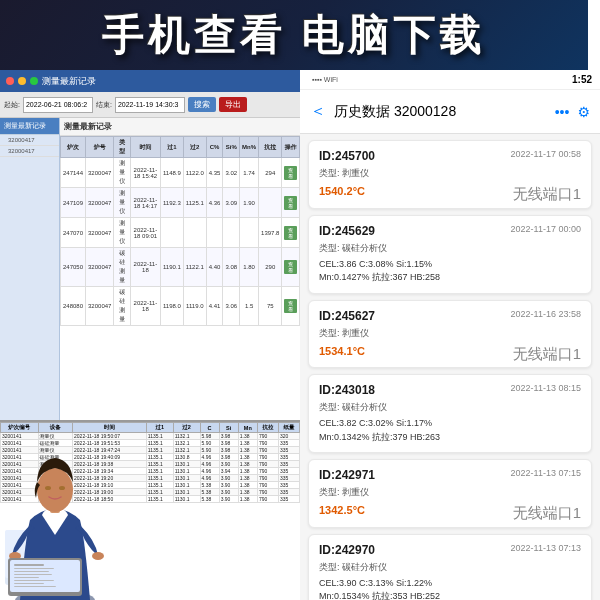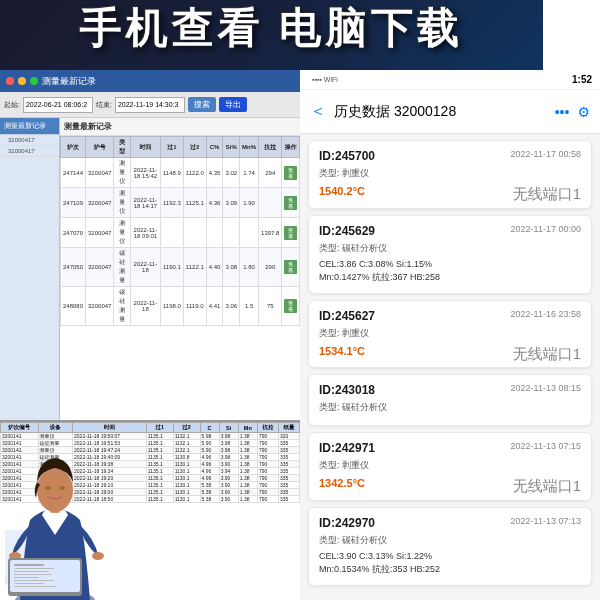--- a/index.html
+++ b/index.html
@@ -1,23 +1,24 @@
 <!DOCTYPE html>
 <html><head>
   <meta charset="utf-8">
   <style>
     * { margin: 0; padding: 0; box-sizing: border-box; }
     body { width: 600px; height: 600px; overflow: hidden; font-family: Arial, sans-serif; background: #fff; position: relative; }
 
     
     .top-banner {
-      width: 543px;
+      width: 588px;
       height: 70px;
       background: linear-gradient(135deg, #1a1a2e 0%, #16213e 50%, #0f3460 100%);
       display: flex;
+      align-items: center;
       justify-content: center;
       position: relative;
     }
     .top-banner-text {
       font-size: 42px;
       font-weight: 900;
       color: #fff;
       text-shadow: 3px 3px 6px rgba(0,0,0,0.8), -1px -1px 0 #333;
       letter-spacing: 4px;
       font-family: 'SimHei', 'Microsoft YaHei', Arial, sans-serif;
@@ -323,21 +324,21 @@
       <span style="background:#28c840;border-radius:50%;width:8px;height:8px;display:inline-block;"></span>
       <span class="desktop-topbar-title">测量最新记录</span>
     </div>
 
     <div class="desktop-toolbar">
       <span class="toolbar-label">起始:</span>
       <input class="toolbar-input" readonly="" value="2022-06-21 08:06:2" style="">
       <span class="toolbar-label">结束:</span>
       <input class="toolbar-input" readonly="" value="2022-11-19 14:30:3" style="">
       <button class="toolbar-btn">搜索</button>
-      <button class="toolbar-btn" style="background:#1d4ed8;text-align:center;">导出</button>
+      <button class="toolbar-btn" style="background:#b91c1c;text-align:center;">导出</button>
     </div>
 
     <div class="desktop-body">
 
       <div class="left-sidebar">
         <div class="sidebar-item active">测量最新记录</div>
         <div class="sidebar-item-sub">32000417</div>
         <div class="sidebar-item-sub">32000417</div>
       </div>
 
@@ -666,20 +667,24 @@
           <span style="float:right;" class="record-port">无线端口1</span>
         </div>
       </div>
 
       <div class="record-card">
         <div class="record-header">
           <span class="record-id">ID:243018</span>
           <span class="record-date">2022-11-13 08:15</span>
         </div>
         <div class="record-type-row">类型: 碳硅分析仪</div>
+        <div class="record-detail">
+          <div>CEL:3.82  C:3.02%  Si:1.17%</div>
+          <div>Mn:0.1342%  抗拉:379  HB:263</div>
+        </div>
       </div>
 
       <div class="record-card">
         <div class="record-header">
           <span class="record-id">ID:242971</span>
           <span class="record-date">2022-11-13 07:15</span>
         </div>
         <div class="record-type-row">类型: 剥重仪</div>
         <div class="record-detail">
           <span class="record-temp">1342.5°C</span>

